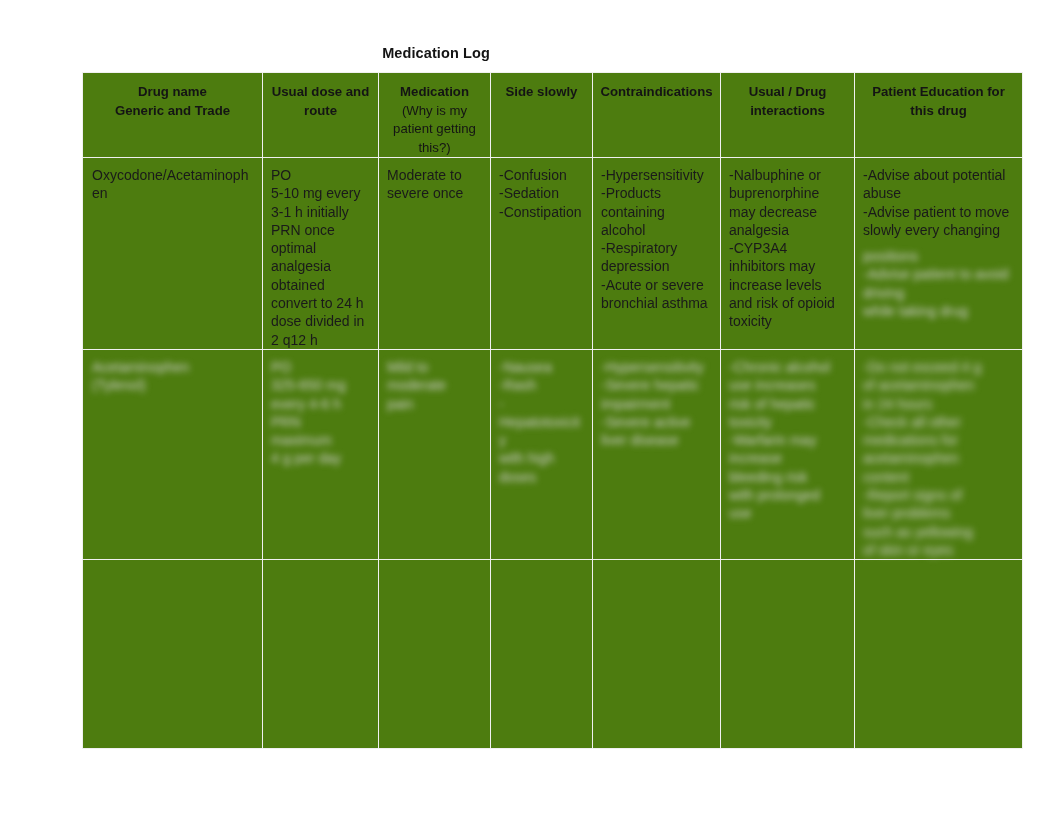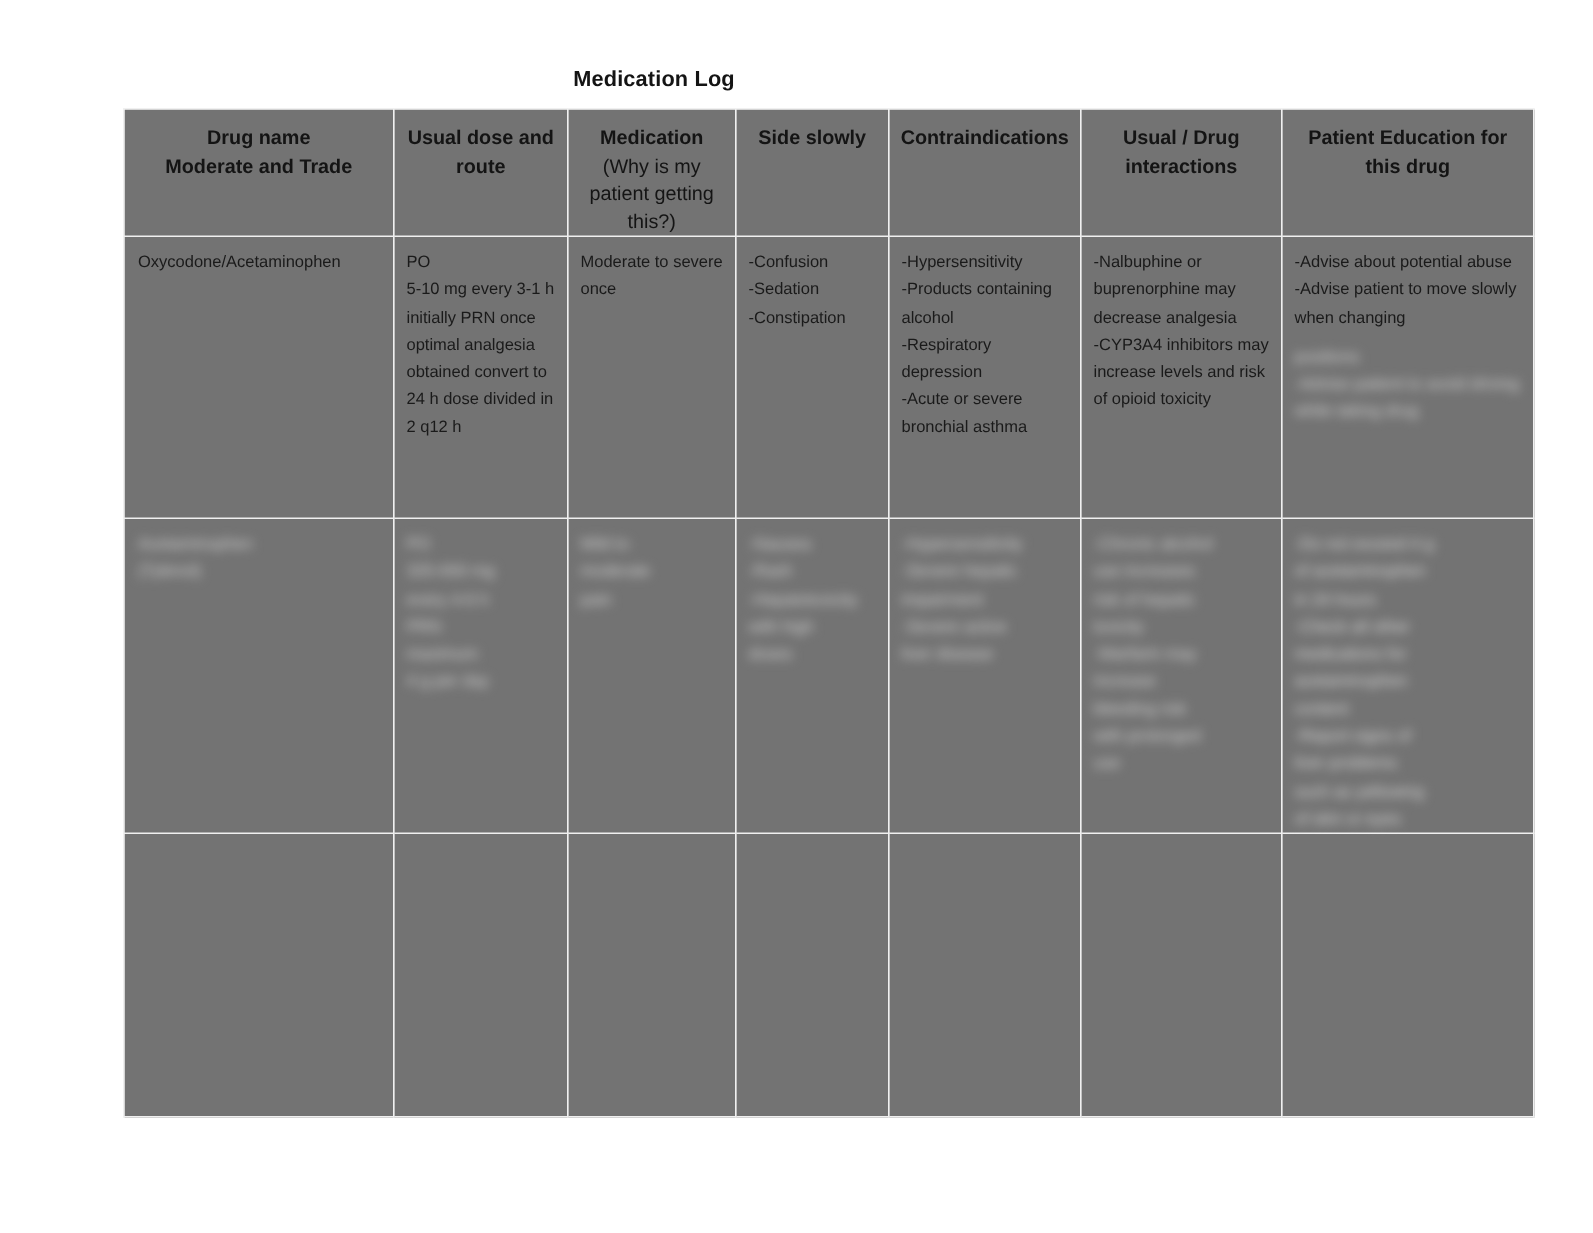--- a/index.html
+++ b/index.html
@@ -43,21 +43,21 @@
     width: 940px;
     border-collapse: collapse;
     table-layout: fixed;
   }
 
   table.med-log td,
   table.med-log th {
     border: 1px solid #f0f0f0;
     vertical-align: top;
     padding: 0;
-    background: #737373;
+    background: #4d7c0f;
   }
 
   
   col.c0 { width: 180px; }
   col.c1 { width: 116px; }
   col.c2 { width: 112px; }
   col.c3 { width: 102px; }
   col.c4 { width: 128px; }
   col.c5 { width: 134px; }
   col.c6 { width: 168px; }
@@ -77,21 +77,21 @@
   .hd .sub {
     font-weight: normal;
   }
 
   tbody tr.row1 td { height: 187px; }
   tbody tr.row2 td { height: 198px; }
   tbody tr.row3 td { height: 188px; }
 
   .cell {
     padding: 8px 7px 0 8px;
-    font-size: 11px;
+    font-size: 14px;
     line-height: 18.3px;
     color: #1a1a1a;
     white-space: pre-line;
     word-wrap: break-word;
   }
 
   .cell.first-col {
     padding-left: 9px;
   }
 
@@ -124,21 +124,21 @@
         <col class="c3">
         <col class="c4">
         <col class="c5">
         <col class="c6">
     </colgroup>
     <thead>
       <tr>
         <th>
           <div class="hd">
             <span>Drug name</span><br>
-            <span>Moderate and Trade</span>
+            <span>Generic and Trade</span>
           </div>
         </th>
         <th>
           <div class="hd">
             <span>Usual dose and route</span>
           </div>
         </th>
         <th>
           <div class="hd">
             <span>Medication</span><br>
@@ -190,21 +190,21 @@
 -Products containing alcohol
 -Respiratory depression
 -Acute or severe bronchial asthma</div>
         </td>
         <td>
           <div class="cell">-Nalbuphine or buprenorphine may decrease analgesia
 -CYP3A4 inhibitors may increase levels and risk of opioid toxicity</div>
         </td>
         <td>
           <div class="cell">-Advise about potential abuse
--Advise patient to move slowly when changing</div>
+-Advise patient to move slowly every changing</div>
           <div class="cell redacted">positions
 -Advise patient to avoid driving
 while taking drug</div>
         </td>
       </tr>
 
       <tr class="row2">
         <td>
           <div class="cell first-col redacted">Acetaminophen
 (Tylenol)</div>

